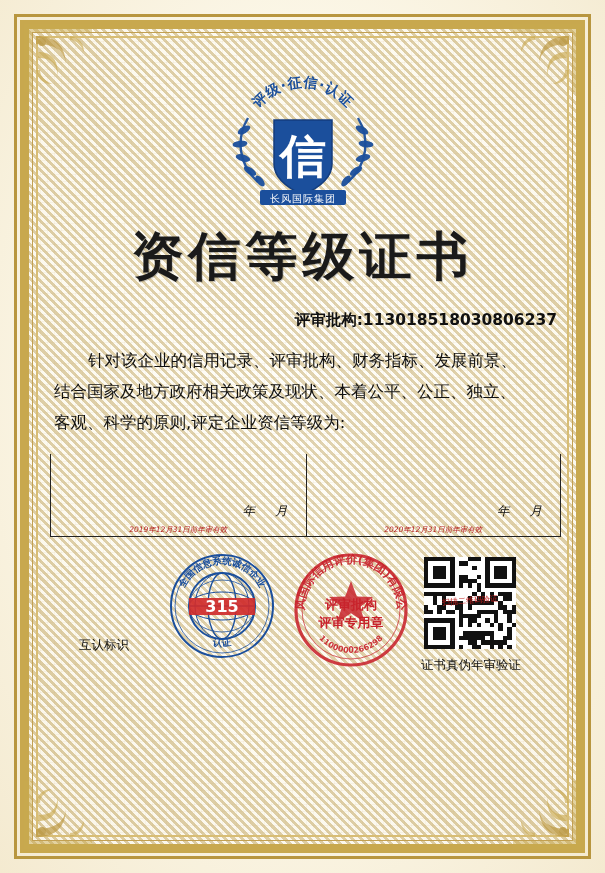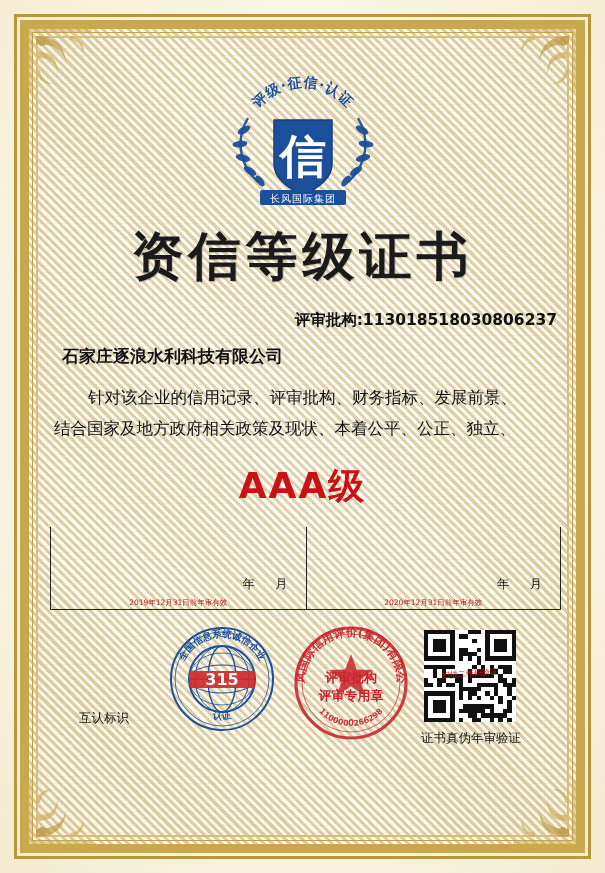--- a/index.html
+++ b/index.html
@@ -169,20 +169,21 @@
     border-bottom: 1.5px solid #222;
     padding-bottom: 2px;
     width: 100%;
     box-sizing: border-box;
   }
   .yt-grid {
     display: flex;
     border: 1.5px solid #222;
     border-top: none;
     height: 82px;
+    font-style: italic;
   }
   .yt-cell {
     flex: 1 1 50%;
     position: relative;
     box-sizing: border-box;
   }
   .yt-cell + .yt-cell { border-left: 1.5px solid #222; }
   .yt-ym {
     position: absolute;
     bottom: 16px;
@@ -336,28 +337,27 @@
 
         <rect x="42" y="118" width="86" height="15" rx="2" fill="#1b4f9c"></rect>
         <text x="85" y="129.5" text-anchor="middle" font-family="DejaVu Sans, Liberation Sans, sans-serif" font-size="10" fill="#ffffff" letter-spacing="1">长风国际集团</text>
       </svg>
     </div>
 
     <div class="title">资信等级证书</div>
 
     <div class="credit-code">评审批构:113018518030806237</div>
 
-    <div class="company">石家庄逐浪水利科技有限公司</div>
 
     <div class="body-text">
       <p class="indent">针对该企业的信用记录、评审批构、财务指标、发展前景、</p>
       <p>结合国家及地方政府相关政策及现状、本着公平、公正、独立、</p>
+      <p>客观、科学的原则,评定企业资信等级为:</p>
     </div>
 
-    <div class="grade">AAA级</div>
 
     <div class="mid">
 
       <div class="year-table">
         <div class="yt-grid">
           <div class="yt-cell">
             <div class="yt-ym">年 月</div>
             <div class="yt-note">2019年12月31日前年审有效</div>
           </div>
           <div class="yt-cell">

